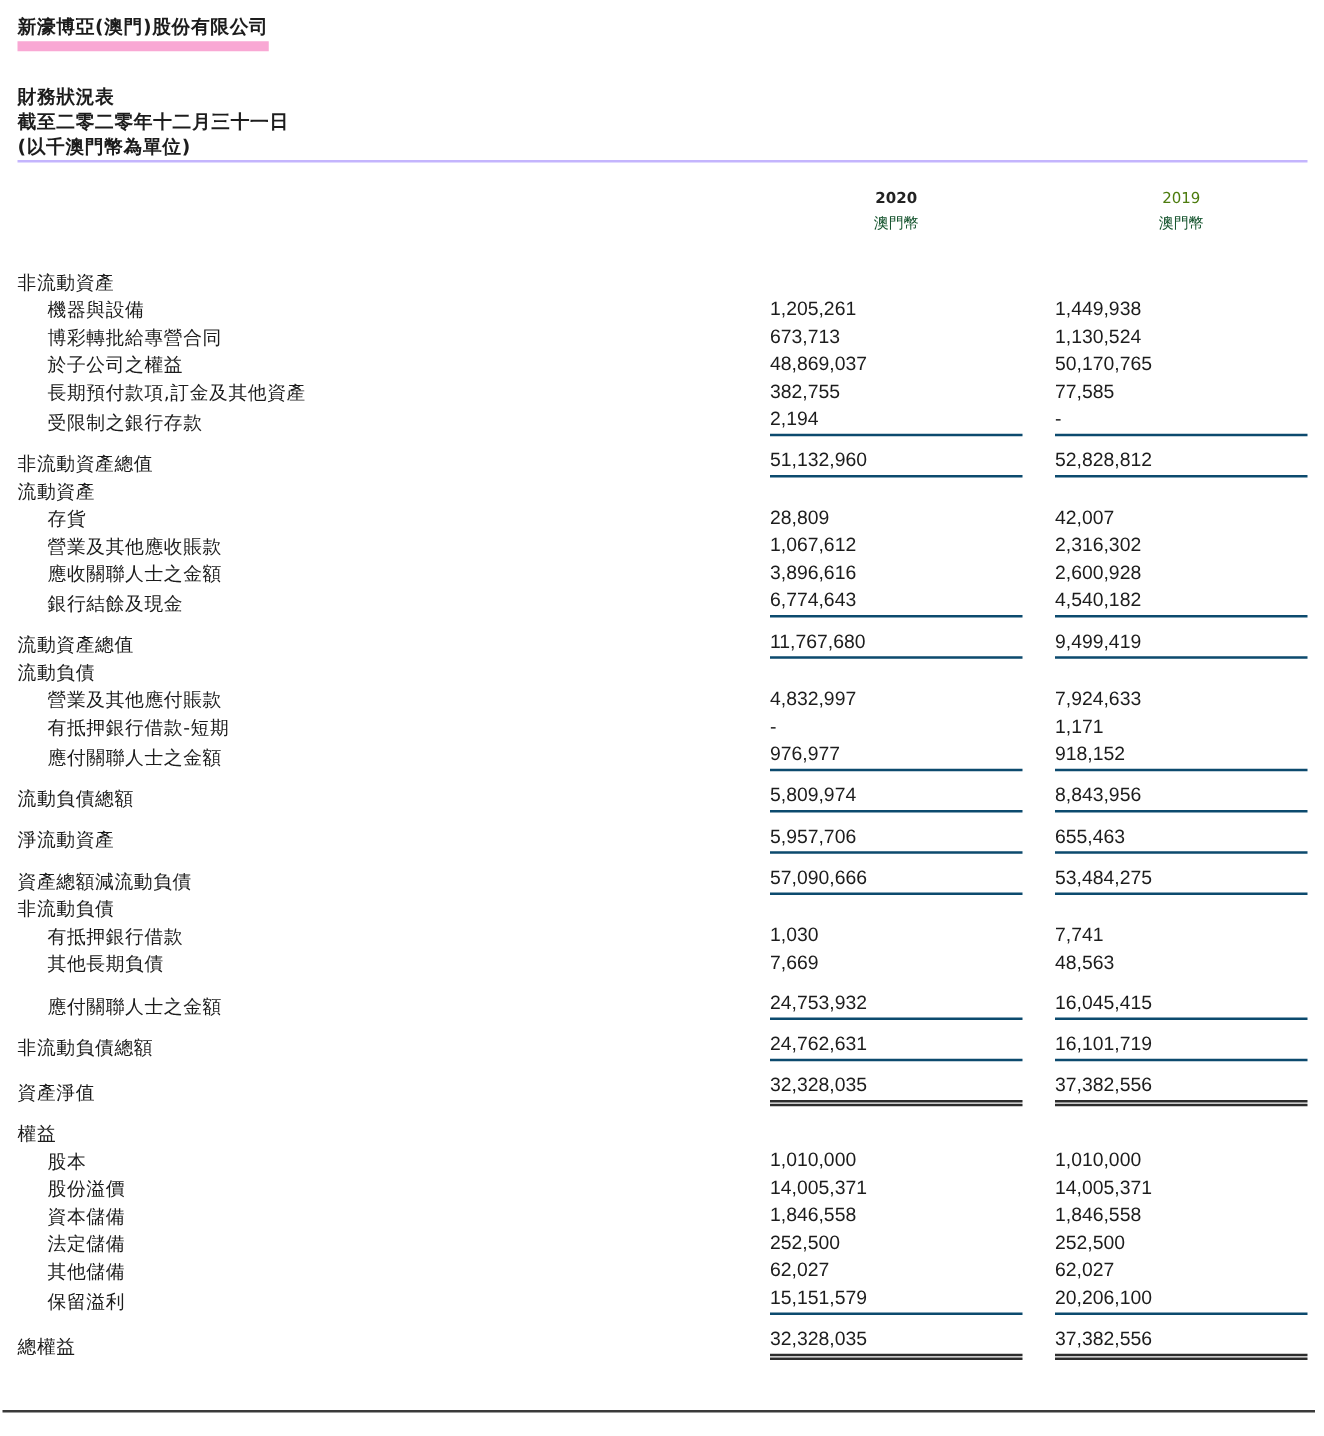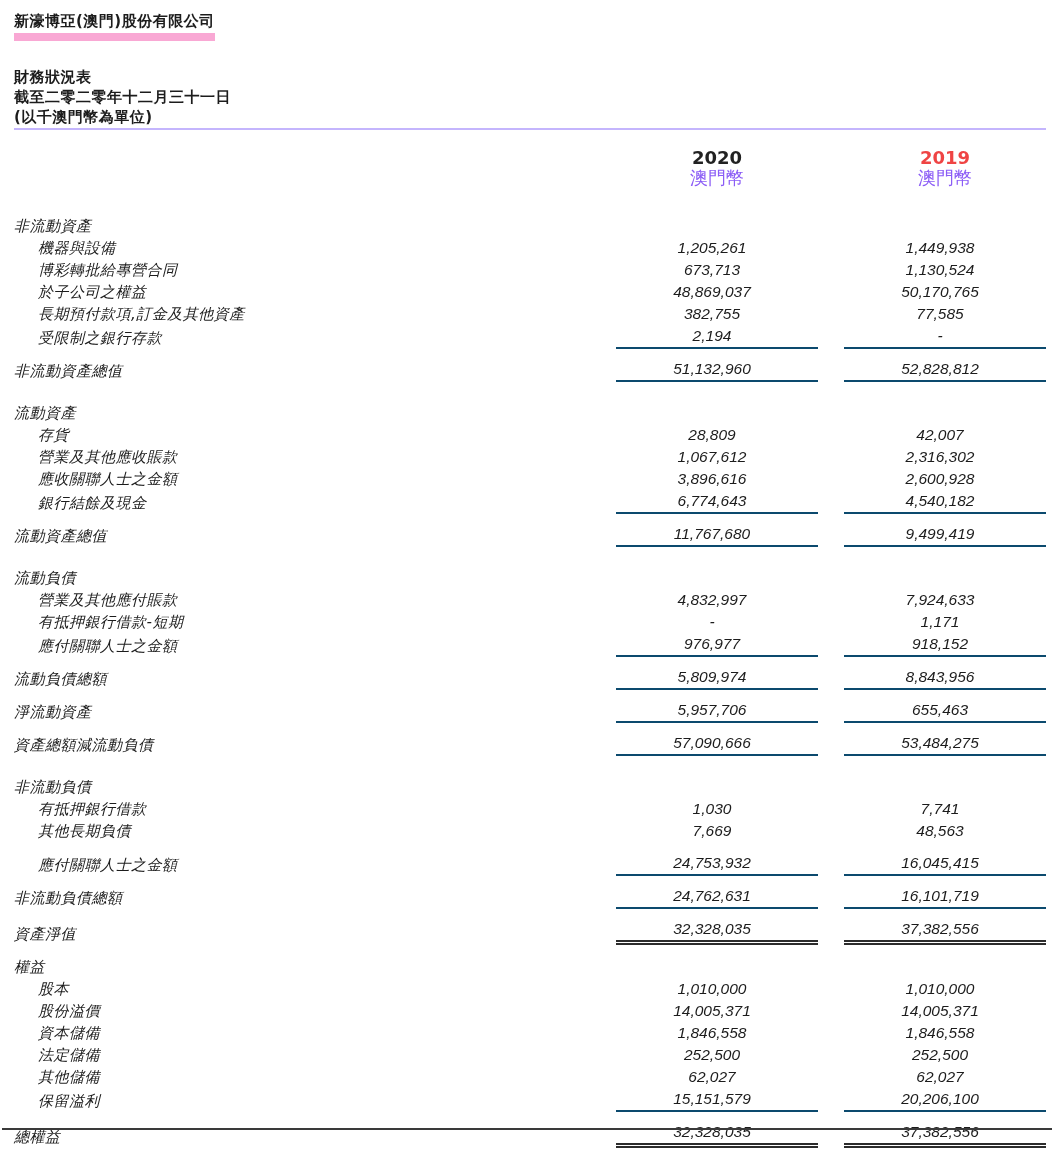--- a/index.html
+++ b/index.html
@@ -37,49 +37,48 @@
   }
   
   .colheads{
     display:flex;
     margin-top:18px;
     width:1032px;
   }
   .colheads .spacer{flex:1;}
   .colhead{
     width:202px;text-align:center;
-    font-size:18px;line-height:20px;
+    font-size:12px;line-height:20px;
   }
   .colhead + .colhead{margin-left:26px;}
   .colhead .year{font-weight:600;color:#222;}
-  .colhead.c2019 .year{font-weight:700;color:#ef4444;}
-  .colhead .cur{font-weight:400;color:#8b5cf6;}
+  .colhead.c2019 .year{font-weight:400;color:#4d7c0f;}
+  .colhead .cur{font-weight:400;color:#14532d;}
   
   .table{width:1032px;}
-  .section{margin-top:20px;}
+  .section{}
   .section:first-child{margin-top:27px;}
   .section.tight{margin-top:11px;}
   .row{
     display:flex;
     align-items:flex-end;
     min-height:22px;
     font-size:15px;
-    font-style:italic;
   }
   .row .label{
     flex:1;
     letter-spacing:.5px;
     line-height:21px;
     white-space:nowrap;
   }
   .row.item .label{padding-left:24px;}
   .row .num{
     box-sizing:border-box;
     width:202px;
-    text-align:center;
+    text-align:left;
     padding:0 10px 1px 0;
     font-family:"Liberation Sans","DejaVu Sans",sans-serif;
     font-size:15.5px;
     line-height:21px;
   }
   .row .num + .num{margin-left:26px;}
   .row.u-single .num{border-bottom:2px solid #0c4a6e;}
   .row.u-double .num{border-bottom:5px double #2c2c2c;}
   .row.total{margin-top:9px;}
   .row.gap-before{margin-top:10px;}

